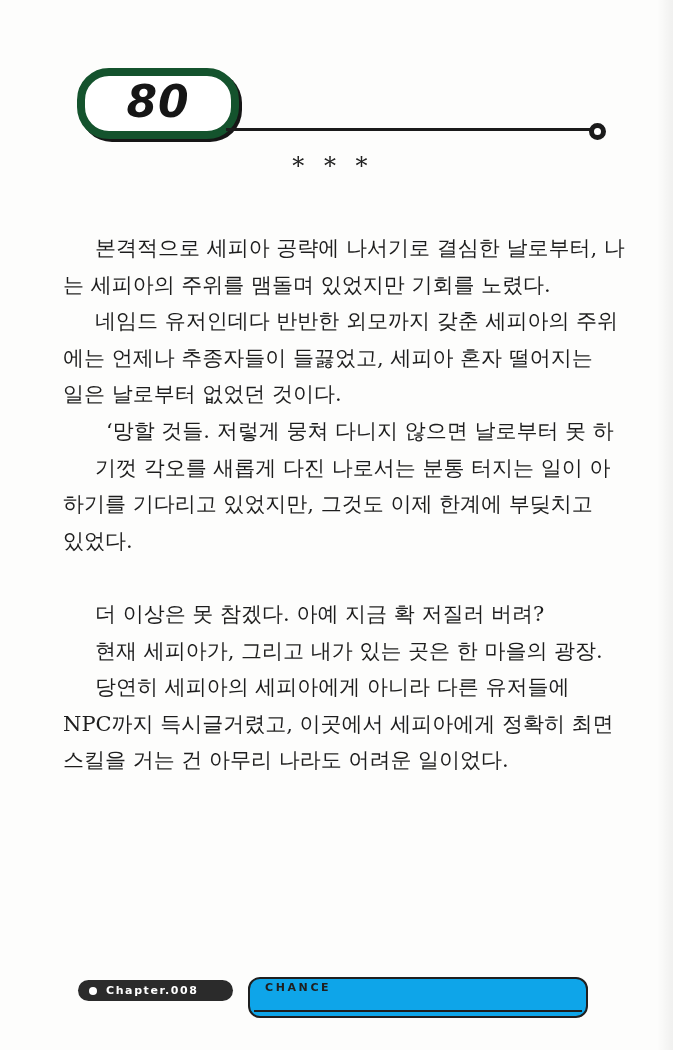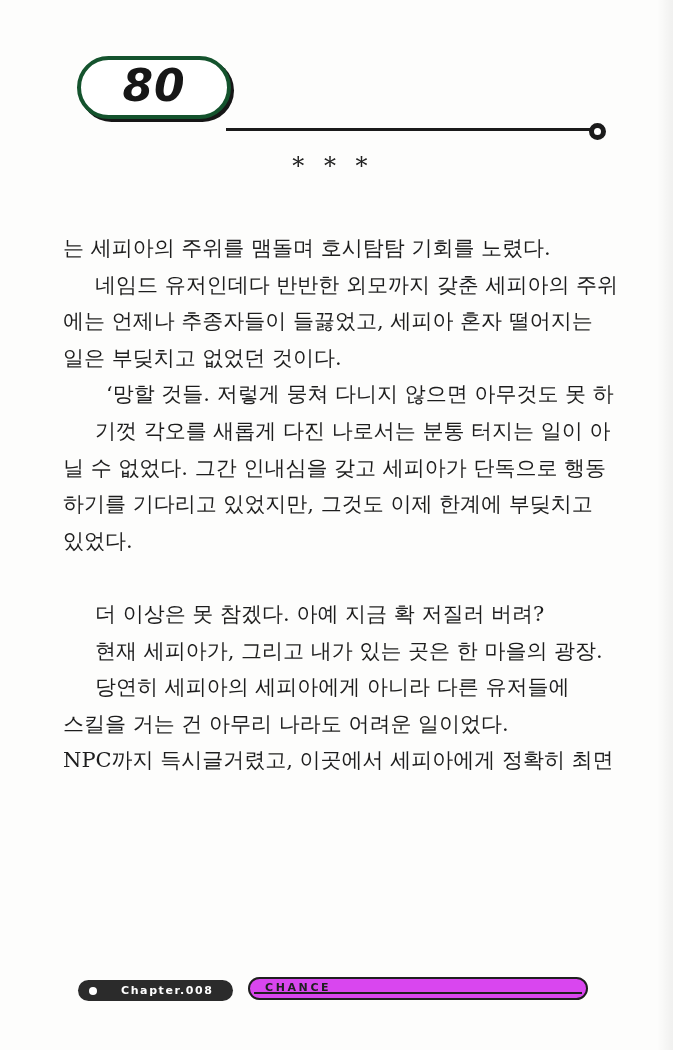--- a/index.html
+++ b/index.html
@@ -22,24 +22,24 @@
     position: absolute;
     top: 0; right: 0;
     width: 16px; height: 100%;
     background: linear-gradient(to right, rgba(0,0,0,0), rgba(0,0,0,0.05));
     pointer-events: none;
   }
 
   
   .num-pill {
     position: absolute;
-    left: 77px; top: 56px;
+    left: 77px; top: 68px;
     width: 146px; height: 55px;
     background: #fff;
-    border: 4px solid #14532d;
+    border: 8px solid #14532d;
     border-radius: 32px;
     box-shadow: 3px 3px 0 #161616;
     display: flex;
     align-items: center;
     justify-content: center;
   }
   .num-pill .page-number {
     font-family: "DejaVu Sans", sans-serif;
     font-style: italic;
     font-weight: bold;
@@ -96,43 +96,43 @@
   
   .footer-chapter {
     position: absolute;
     left: 78px; top: 980px;
     width: 155px; height: 21px;
     box-sizing: border-box;
     background: #2b2b2b;
     border-radius: 11px;
     display: flex;
     align-items: center;
-    gap: 24px;
+    gap: 9px;
     padding-left: 11px;
   }
   .footer-dot {
     width: 8px; height: 8px;
     border-radius: 50%;
     background: #fff;
     flex: 0 0 auto;
   }
   .footer-chapter-label {
     font-family: "DejaVu Sans", sans-serif;
     font-size: 11px;
     font-weight: bold;
     letter-spacing: 1.6px;
     color: #fff;
     transform: translateY(-0.5px);
   }
   .footer-title {
     position: absolute;
     left: 248px; top: 977px;
-    width: 340px; height: 23px;
+    width: 340px; height: 41px;
     box-sizing: border-box;
-    background: #d946ef;
+    background: #0ea5e9;
     border: 2px solid #1f1f1f;
     border-radius: 12px;
   }
   .footer-title-label {
     position: absolute;
     left: 15px; top: 2px;
     font-family: "DejaVu Sans", sans-serif;
     font-size: 11px;
     font-weight: bold;
     letter-spacing: 2.6px;
@@ -153,35 +153,35 @@
 
   <div class="num-pill">
     <span class="page-number">80</span>
   </div>
   <div class="header-line"></div>
   <div class="header-ring"></div>
 
   <div class="separator">* * *</div>
 
   <div class="body-text">
-      <div class="line ind-none">는 세피아의 주위를 맴돌며 호시탐탐 기회를 노렸다.</div>
+      <div class="line ind-para">본격적으로 세피아 공략에 나서기로 결심한 날로부터, 나</div>
+      <div class="line ind-none">는 세피아의 주위를 맴돌며 있었지만 기회를 노렸다.</div>
       <div class="line ind-para">네임드 유저인데다 반반한 외모까지 갖춘 세피아의 주위</div>
       <div class="line ind-none">에는 언제나 추종자들이 들끓었고, 세피아 혼자 떨어지는</div>
-      <div class="line ind-none">일은 부딪치고 없었던 것이다.</div>
-      <div class="line ind-quote">‘망할 것들. 저렇게 뭉쳐 다니지 않으면 아무것도 못 하</div>
+      <div class="line ind-none">일은 날로부터 없었던 것이다.</div>
+      <div class="line ind-quote">‘망할 것들. 저렇게 뭉쳐 다니지 않으면 날로부터 못 하</div>
       <div class="line ind-para">기껏 각오를 새롭게 다진 나로서는 분통 터지는 일이 아</div>
-      <div class="line ind-none">닐 수 없었다. 그간 인내심을 갖고 세피아가 단독으로 행동</div>
       <div class="line ind-none">하기를 기다리고 있었지만, 그것도 이제 한계에 부딪치고</div>
       <div class="line ind-none">있었다.</div>
       <div class="line blank"></div>
       <div class="line ind-para">더 이상은 못 참겠다. 아예 지금 확 저질러 버려?</div>
       <div class="line ind-para">현재 세피아가, 그리고 내가 있는 곳은 한 마을의 광장.</div>
       <div class="line ind-para">당연히 세피아의 세피아에게 아니라 다른 유저들에</div>
+      <div class="line ind-none">NPC까지 득시글거렸고, 이곳에서 세피아에게 정확히 최면</div>
       <div class="line ind-none">스킬을 거는 건 아무리 나라도 어려운 일이었다.</div>
-      <div class="line ind-none">NPC까지 득시글거렸고, 이곳에서 세피아에게 정확히 최면</div>
     </div>
 
   <div class="footer-chapter">
     <span class="footer-dot"></span>
     <span class="footer-chapter-label">Chapter.008</span>
   </div>
   <div class="footer-title">
     <span class="footer-title-label">CHANCE</span>
     <span class="footer-title-rule"></span>
   </div>

